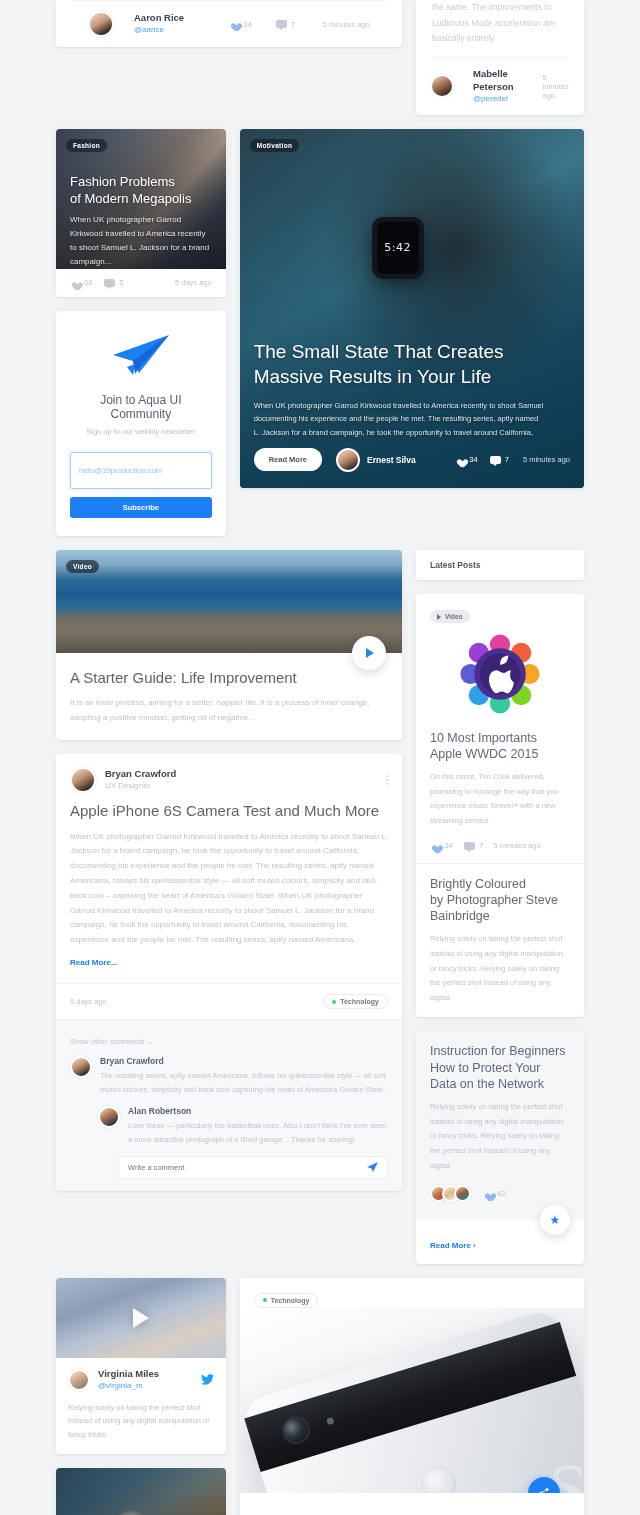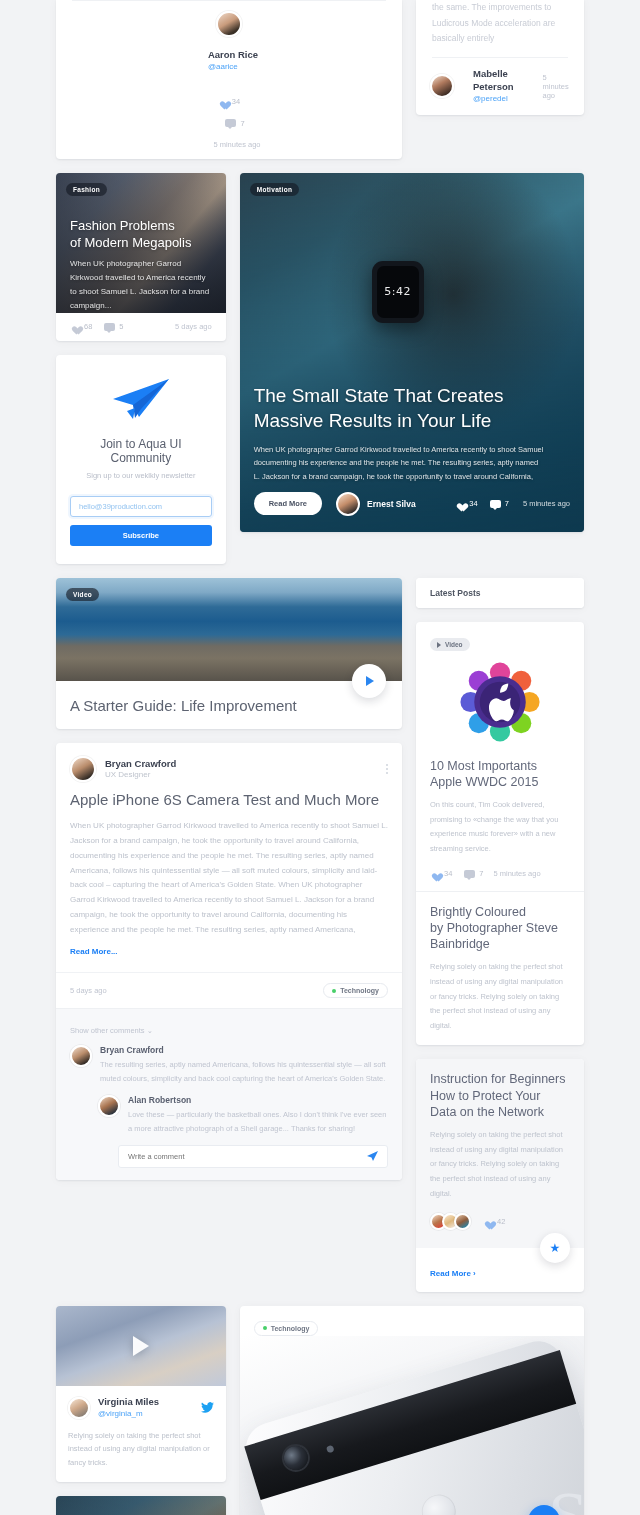--- a/index.html
+++ b/index.html
@@ -127,21 +127,21 @@
     background:#fff; color:#4a5263; font-size:7.5px; font-weight:bold;
     padding:7px 15px; border-radius:14px; border:none; cursor:pointer;
   }
 
   
   .nl { padding: 22px 14px 18px 14px; text-align: center; }
   .plane { width: 64px; height: 44px; margin: 0 auto 16px auto; display:block; }
   .nl-title { font-size: 12px; color: #5b6170; font-weight: 300; }
   .nl-sub { font-size: 7.5px; color: #b9bec9; margin-top: 6px; }
   .nl-input {
-    display:block; width: 100%; margin-top: 16px; height: 21px;
+    display:block; width: 100%; margin-top: 16px; height: 37px;
     border: 1px solid #a8cdf5; border-radius: 3px; padding: 0 8px;
     font-size: 7.5px; color: #93c3f0; font-family: inherit; outline:none;
     box-shadow: 0 0 0 2px rgba(120,180,250,.12);
   }
   .nl-btn {
     display:block; width:100%; margin-top: 8px; height: 21px;
     background: #1b7ff5; color:#fff; border:none; border-radius:3px;
     font-size: 7.5px; font-weight: bold; cursor:pointer; font-family: inherit;
   }
 
@@ -276,21 +276,21 @@
 </style>
 </head>
 <body>
 
 <div class="page">
 
   <div class="top-strip" style="padding-top:0;">
     <div class="top-left">
       <div class="card" style="border-top-left-radius:0;border-top-right-radius:0;">
         <div class="partial-sep"></div>
-        <div class="card-foot" style="padding:10px 32px;flex-direction:column;">
+        <div class="card-foot" style="padding:10px 32px;">
           <div class="avatar" style="width:26px;height:26px;background:linear-gradient(150deg,#f0d9c8,#c89b7c 45%,#3a3026 80%);"></div>
           <div style="margin-left:8px;">
             <div class="uname">Aaron Rice</div>
             <div class="uhandle">@aarice</div>
           </div>
           <div class="spacer"></div>
           <div class="meta">
             <span class="heart b"></span>
             <span class="num">34</span>
           </div>
@@ -407,20 +407,21 @@
 
     <div style="width:350px;">
 
       <div class="card">
         <div class="photo img-sea" style="height:103px;">
           <div class="badge-pill">Video</div>
           <div class="play-fab"></div>
         </div>
         <div class="article-body">
           <div class="h-title">A Starter Guide: Life Improvement</div>
+          <div class="p-body">It is an inner process, aiming for a better, happier life. It is a process of inner change, adopting a positive mindset, getting rid of negative...</div>
         </div>
       </div>
 
       <div class="gap"></div>
 
       <div class="card">
         <div class="row" style="padding:13px 14px 0 14px;">
           <div class="avatar" style="width:26px;height:26px;background:linear-gradient(150deg,#f2ddcc,#b98c6b 45%,#2e2722 85%);"></div>
           <div style="margin-left:9px;">
             <div class="uname">Bryan Crawford</div>

